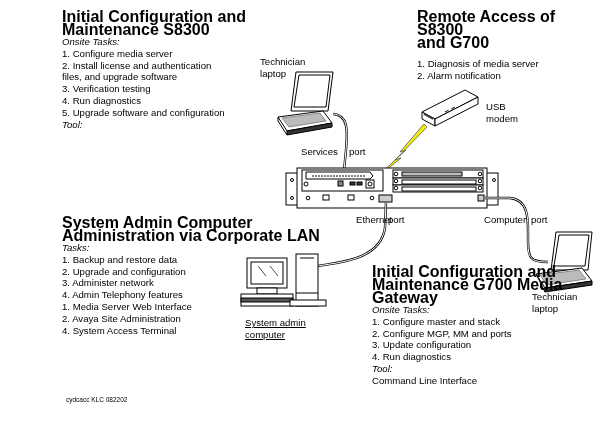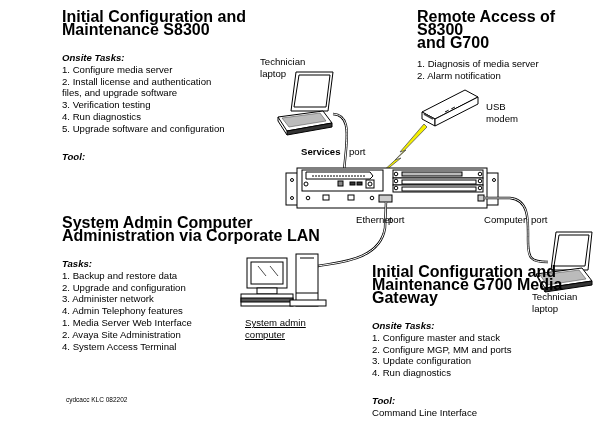--- a/index.html
+++ b/index.html
@@ -1,20 +1,20 @@
 <!DOCTYPE html>
 <html><head>
 <meta charset="utf-8">
 <style>
   html, body { margin:0; padding:0; background:#ffffff; }
   body { width:600px; height:434px; position:relative; overflow:hidden;
          font-family:"Liberation Sans", sans-serif; color:#000; }
   .block { position:absolute; font-size:9.6px; line-height:11.8px; }
   .block .h { font-weight:bold; font-size:16px; line-height:13px; }
-  .block .sub { font-weight:bold; font-style:italic;margin-top:16px; }
+  .block .sub { font-weight:normal; font-style:italic; }
   .lbl { position:absolute; font-size:9.6px; line-height:11.5px; }
   .small { position:absolute; font-size:6.5px; }
   svg { position:absolute; left:0; top:0; }
 </style>
 </head>
 <body>
 
 <svg width="600" height="434" viewBox="0 0 600 434">
 
   <g stroke="#000" fill="#fff" stroke-width="1">
@@ -159,21 +159,21 @@
 <div class="lbl" style="left:260px; top:56px;">
   <div>Technician</div>
   <div>laptop</div>
 </div>
 
 <div class="lbl" style="left:486px; top:101px;">
   <div>USB</div>
   <div>modem</div>
 </div>
 
-<div class="lbl" style="left:301px; top:146px;font-weight:bold;">Services</div>
+<div class="lbl" style="left:301px; top:146px;">Services</div>
 <div class="lbl" style="left:349px; top:146px;">port</div>
 
 <div class="lbl" style="left:340px; top:214px;padding-left:16px;">Ethernet</div>
 <div class="lbl" style="left:388px; top:214px;">port</div>
 
 <div class="lbl" style="left:484px; top:214px;">Computer</div>
 <div class="lbl" style="left:531px; top:214px;">port</div>
 
 <div class="lbl" style="left:245px; top:317px;text-decoration:underline;">
   <div>System admin</div>

